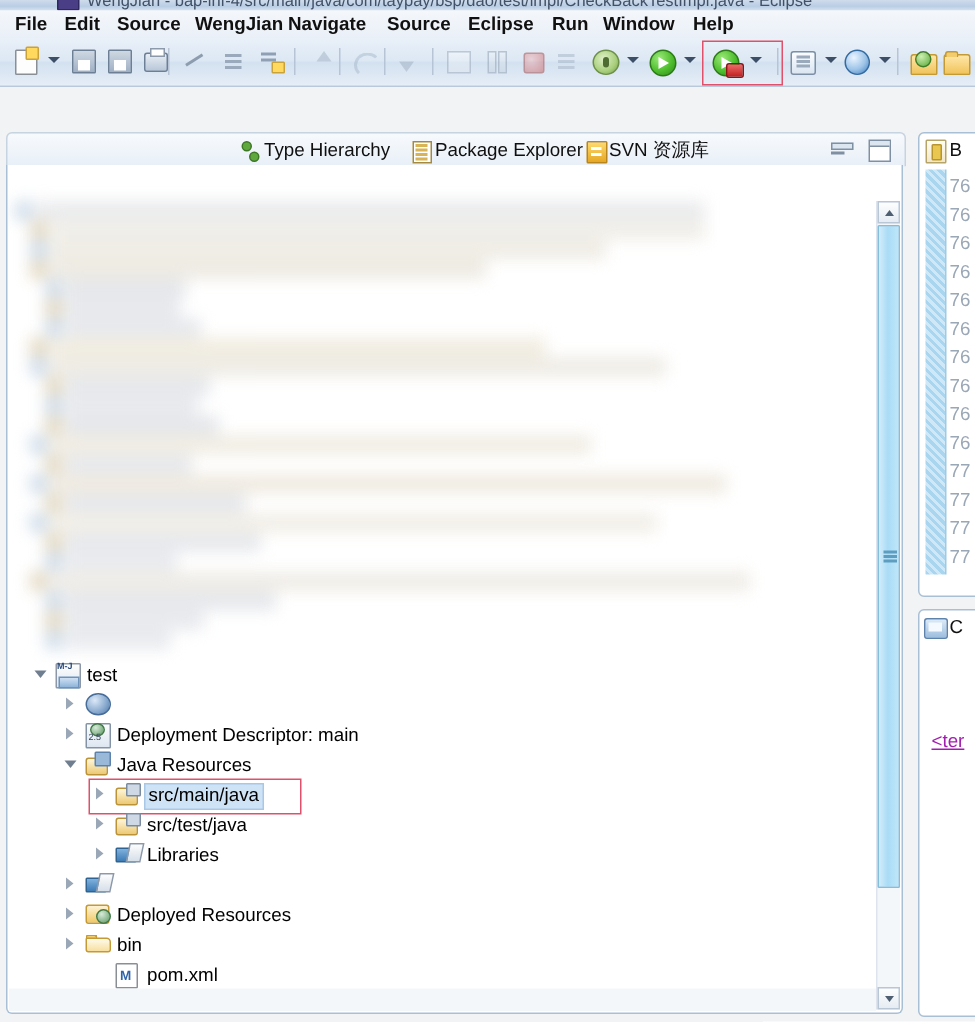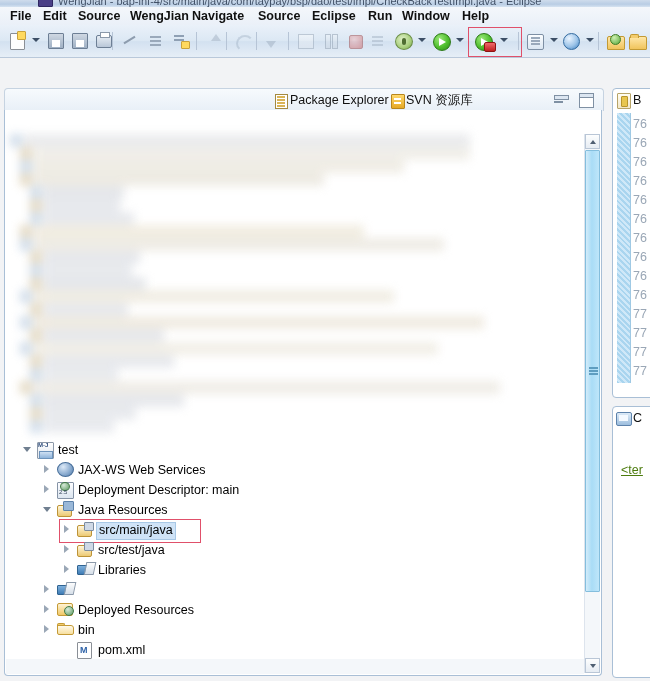--- a/index.html
+++ b/index.html
@@ -526,22 +526,23 @@
   .rline{
     position:absolute;font-size:12.5px;color:#9aa7b6;white-space:nowrap;
     font-family:"Liberation Sans",sans-serif;
   }
   .rgutter{
     position:absolute;left:4px;width:13px;
     background:repeating-linear-gradient(45deg,#a9d5ef 0 2px,#cfe8f8 2px 4px);
     border-right:1px solid #9fc9e4;
   }
   .rconsoletext{
-    position:absolute;font-size:12.5px;color:#4d7c0f;white-space:nowrap;
+    position:absolute;font-size:12.5px;color:#a21caf;white-space:nowrap;
     text-decoration:underline;
+    margin-top:24px;
   }
 </style>
 </head>
 <body>
 
 <div class="app">
 
   <div class="titlebar">
     <div class="tb-ico"></div>
     <div class="tb-text">WengJian - bap-inf-4/src/main/java/com/taypay/bsp/dao/test/impl/CheckBackTestImpl.java - Eclipse</div>
@@ -655,20 +656,26 @@
     </div>
 
     <div class="hl-box" style="left:468px;top:2px;width:52px;height:28px"></div>
   </div>
 
   <div class="leftview">
 
     <div class="tabstrip">
 
 
+      <div class="tab" style="left:150px;width:118px">
+        <span class="tab-ico">
+            <span class="ic ic-tab-th" style="left:2px;top:1px"></span>
+          </span>
+        <span>Type Hierarchy</span>
+      </div>
 
       <div class="tab" style="left:264px;width:128px">
         <span class="tab-ico">
             <span class="ic ic-tab-pk" style="left:2px;top:1px"></span>
           </span>
         <span>Package Explorer</span>
       </div>
 
       <div class="tab" style="left:380px;width:104px">
         <span class="tab-ico">
@@ -749,21 +756,20 @@
             <span class="ticon" style="left: 32px;">
               <span class="ic ic-prj" style="left: 0px; top: 0px;"></span>
             </span>
             <span class="tlabel" style="left: 51px;">test</span>
           </div>
           <div class="trow" style="top: 20px;">
             <span class="tw collapsed" style="left: 38px;"></span>
             <span class="ticon" style="left: 52px;">
               <span class="ic ic-ws2" style="left: 0px; top: 0px;"></span>
             </span>
-            <span class="tlabel" style="left: 71px;">JAX-WS Web Services</span>
           </div>
           <div class="trow" style="top: 40px;">
             <span class="tw collapsed" style="left: 38px;"></span>
             <span class="ticon" style="left: 52px;">
               <span class="ic ic-dd" style="left: 0px; top: 0px;"></span>
             </span>
             <span class="tlabel" style="left: 71px;">Deployment Descriptor: main</span>
           </div>
           <div class="trow" style="top: 60px;">
             <span class="tw expanded" style="left: 38px;"></span>

